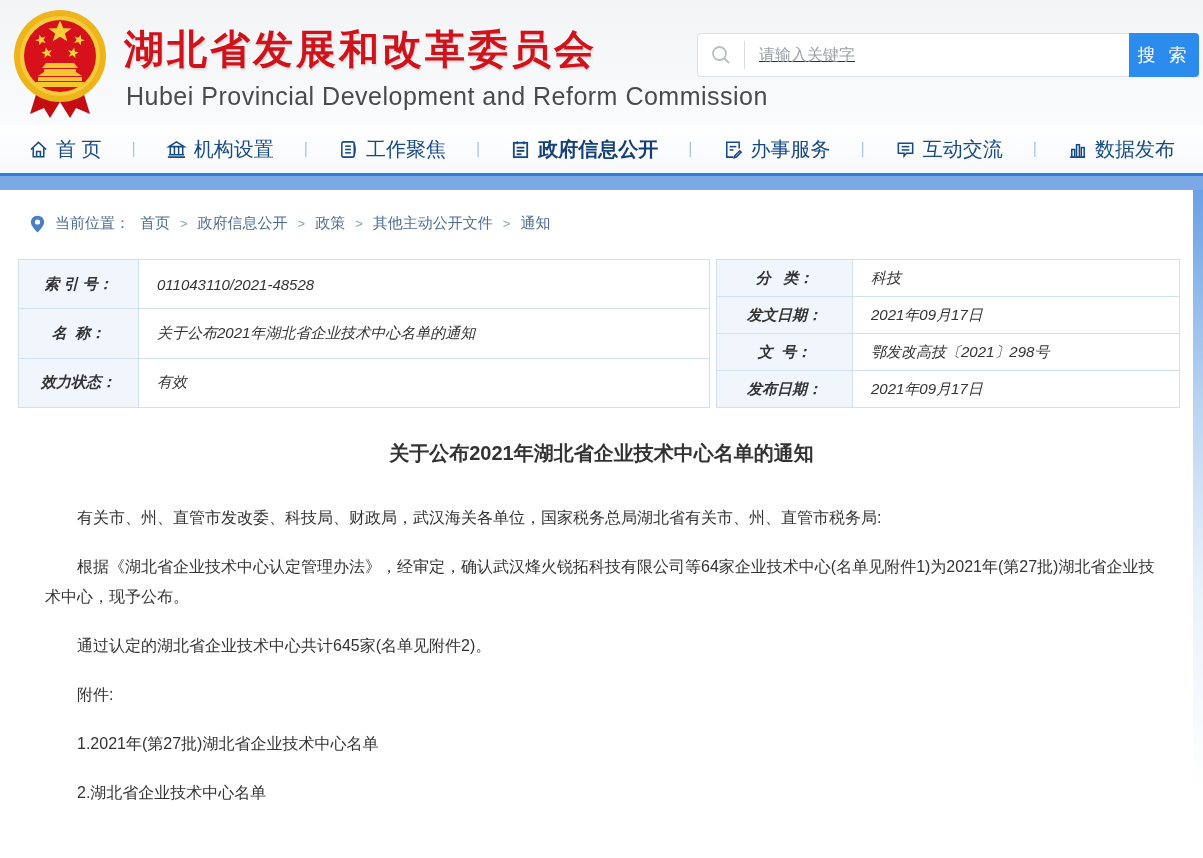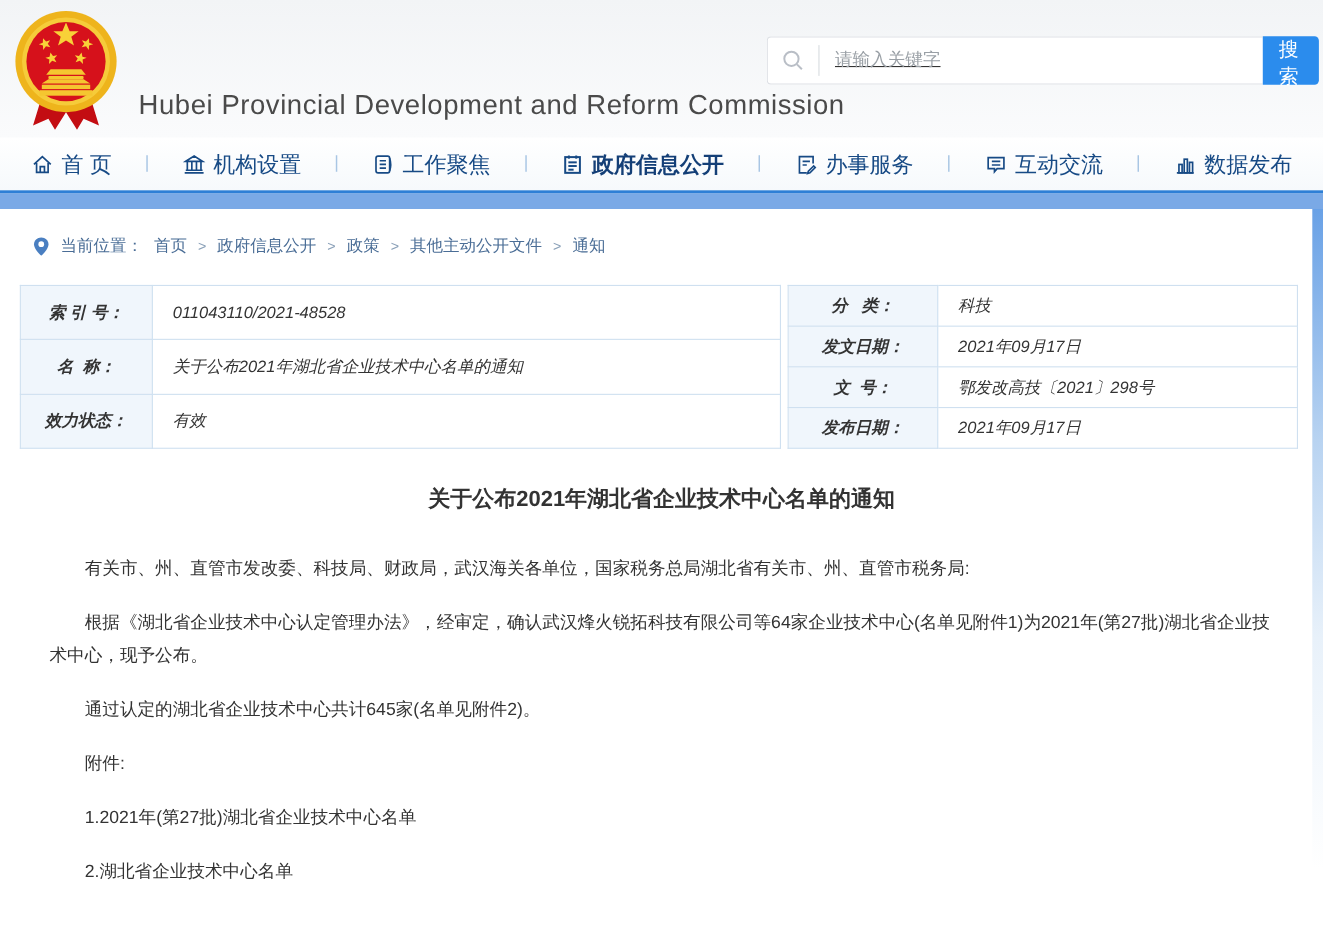--- a/index.html
+++ b/index.html
@@ -14,21 +14,21 @@
   .site-sub { position:absolute; left:126px; top:82px; font-size:25px; color:#4a4a4a; letter-spacing:0.5px; }
 
   .searchbar { position:absolute; left:697px; top:33px; width:502px; height:44px; display:flex; }
   .search-box { flex:1; height:44px; background:#fff; border:1px solid #dcdfe4; border-right:none;
     border-radius:4px 0 0 4px; display:flex; align-items:center; }
   .search-mag { width:46px; display:flex; justify-content:center; align-items:center; }
   .search-div { width:1px; height:28px; background:#d8dce0; }
   .search-input { flex:1; border:none; outline:none; background:transparent; font-size:16px;
     padding:0 14px; color:#333; font-family:inherit;text-decoration:underline; }
   .search-input::placeholder { color:#9aa0a6; }
-  .search-btn { width:51px; height:44px; border:none; background:#2b8ced; color:#fff; font-size:18px;
+  .search-btn { width:70px; height:44px; border:none; background:#2b8ced; color:#fff; font-size:18px;
     border-radius:0 4px 4px 0; cursor:pointer; letter-spacing:4px; font-family:inherit; }
 
   
   .nav { height:48px; background:linear-gradient(180deg,#ffffff,#f6f9fc); display:flex;
     align-items:center; justify-content:space-between; padding:0 28px; }
   .nav-item { display:flex; align-items:center; gap:7px; color:#174a85; font-size:20px; cursor:pointer; white-space:nowrap; }
   .nav-item.active { font-weight:bold; color:#143f77; }
   .nav-item svg { width:21px; height:21px; stroke:#174a85; fill:none; stroke-width:1.6; }
   .nav-sep { color:#a9c6e4; font-size:16px; }
 
@@ -86,20 +86,21 @@
 
     <g fill="#f5c630">
       <path d="M34 62 L38 57 L66 57 L70 62 Z"></path>
       <rect x="36" y="63" width="32" height="3" rx="1"></rect>
       <path d="M30 70 L36 66 L68 66 L74 70 Z"></path>
       <rect x="30" y="71" width="44" height="4"></rect>
       <rect x="28" y="76" width="48" height="5"></rect>
     </g>
   </svg>
 
+  <div class="site-title">湖北省发展和改革委员会</div>
   <div class="site-sub">Hubei Provincial Development and Reform Commission</div>
 
   <div class="searchbar">
     <div class="search-box">
       <span class="search-mag">
         <svg width="22" height="22" viewBox="0 0 22 22" fill="none" stroke="#b9bec6" stroke-width="1.8">
           <circle cx="9.5" cy="9.5" r="6.5"></circle>
             <line x1="14.5" y1="14.5" x2="19" y2="19"></line>
         </svg>
       </span>

